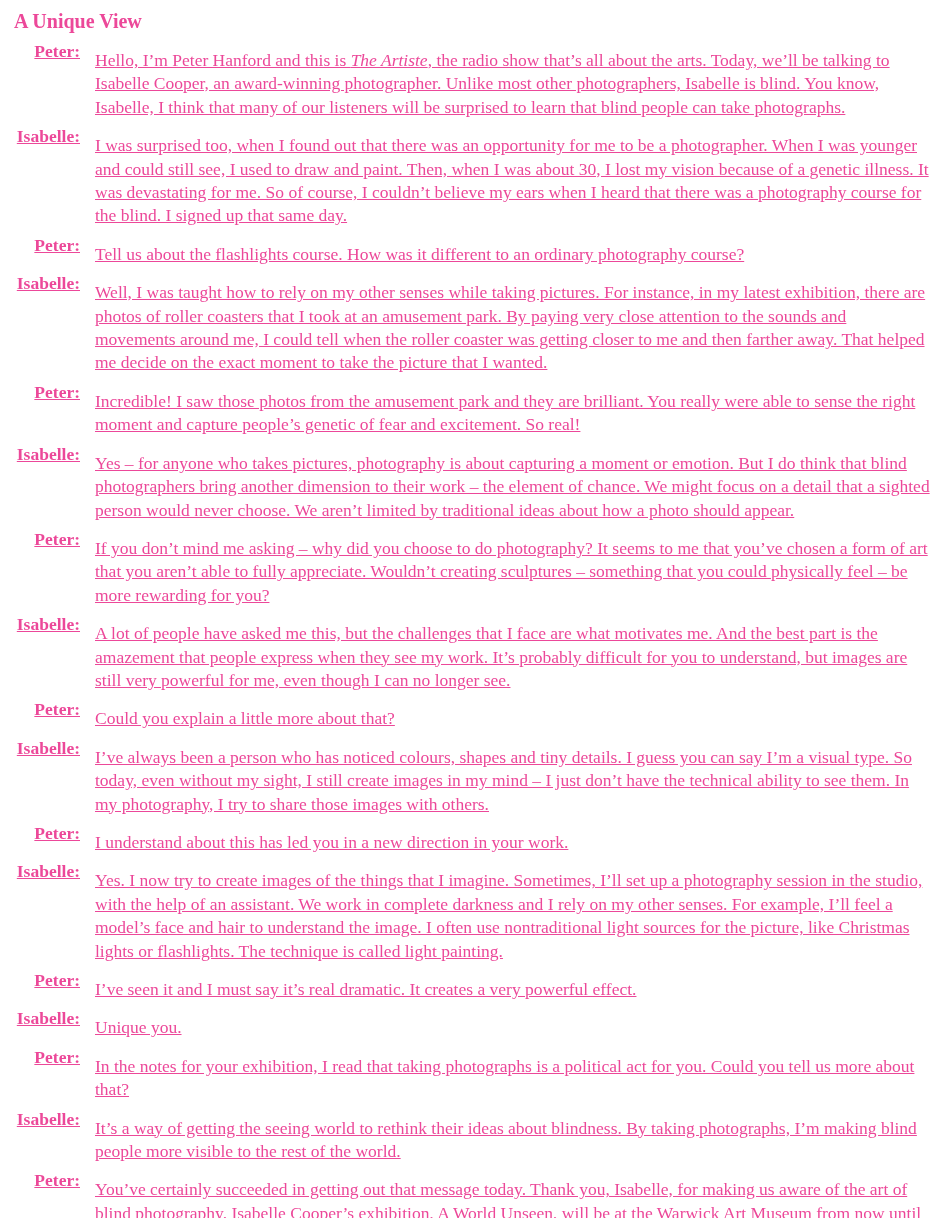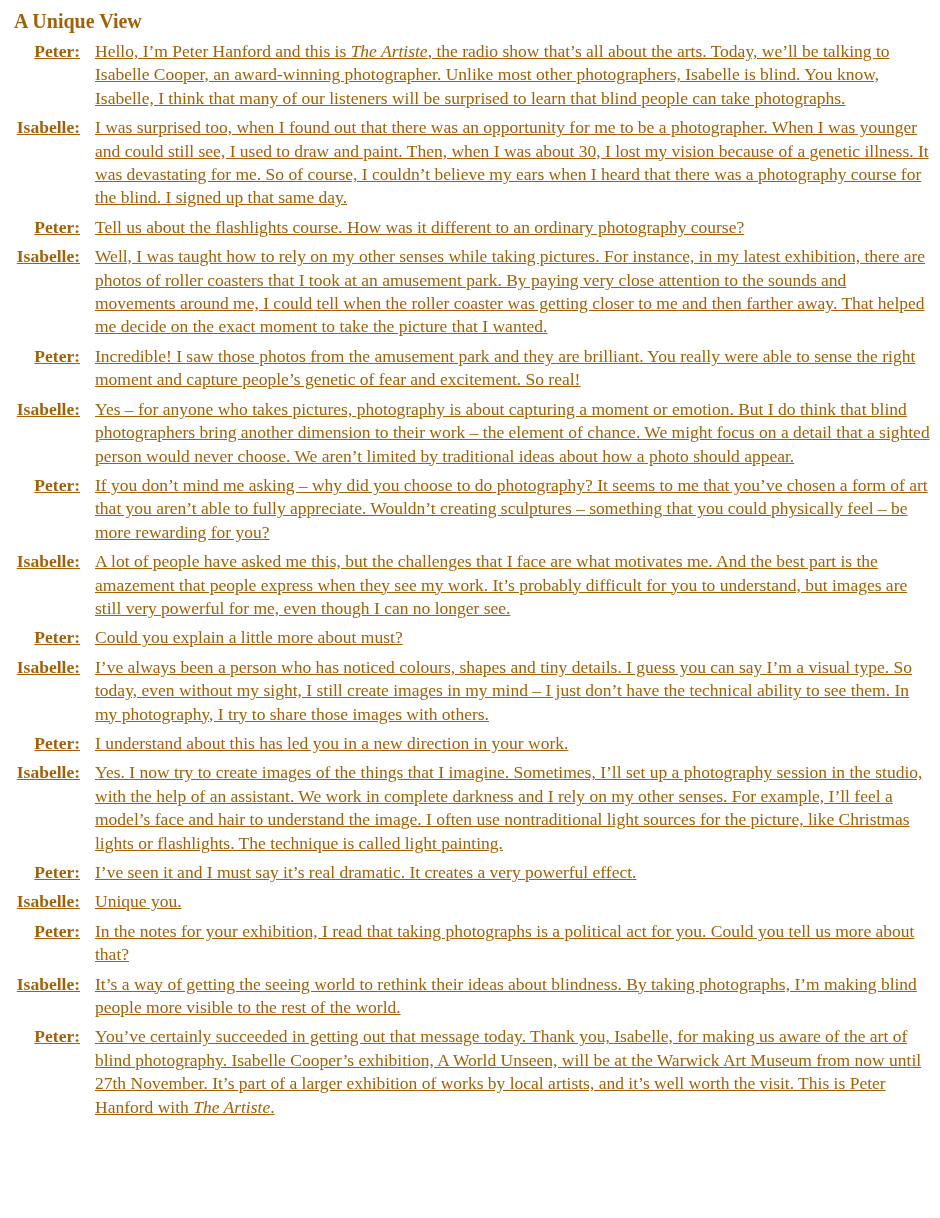--- a/index.html
+++ b/index.html
@@ -5,21 +5,21 @@
   html, body {
     margin: 0;
     padding: 0;
     background: #ffffff;
   }
   .page {
     width: 940px;
     height: 1218px;
     box-sizing: border-box;
     background: #ffffff;
-    color: #a16207;
+    color: #ec4899;
     font-family: "Liberation Serif", "DejaVu Serif", serif;
     padding: 9px 8px 0 14px;
     overflow: hidden;
   }
   .doc-title {
     font-size: 20px;
     font-weight: bold;
     line-height: 24px;
     margin: 0 0 7px 0;
   }
@@ -37,20 +37,21 @@
     flex: 0 0 66px;
     width: 66px;
     text-align: right;
     font-weight: bold;
     white-space: nowrap;
   }
   .speech {
     margin-left: 15px;
     width: 836px;
     text-align: left;
+    margin-top: 9px;
   }
   .italic {
     font-style: italic;
   }
 </style>
 </head>
 <body>
 
 <div class="page">
   <h1 class="doc-title">A Unique View</h1>
@@ -82,21 +83,21 @@
       <div class="row">
         <div class="speaker">Peter:</div>
         <div class="speech"><span>If you don’t mind me asking – why did you choose to do photography? It seems to me that you’ve chosen a form of art that you aren’t able to fully appreciate. Wouldn’t creating sculptures – something that you could physically feel – be more rewarding for you?</span></div>
       </div>
       <div class="row">
         <div class="speaker">Isabelle:</div>
         <div class="speech"><span>A lot of people have asked me this, but the challenges that I face are what motivates me. And the best part is the amazement that people express when they see my work. It’s probably difficult for you to understand, but images are still very powerful for me, even though I can no longer see.</span></div>
       </div>
       <div class="row">
         <div class="speaker">Peter:</div>
-        <div class="speech"><span>Could you explain a little more about must?</span></div>
+        <div class="speech"><span>Could you explain a little more about that?</span></div>
       </div>
       <div class="row">
         <div class="speaker">Isabelle:</div>
         <div class="speech"><span>I’ve always been a person who has noticed colours, shapes and tiny details. I guess you can say I’m a visual type. So today, even without my sight, I still create images in my mind – I just don’t have the technical ability to see them. In my photography, I try to share those images with others.</span></div>
       </div>
       <div class="row">
         <div class="speaker">Peter:</div>
         <div class="speech"><span>I understand about this has led you in a new direction in your work.</span></div>
       </div>
       <div class="row">

